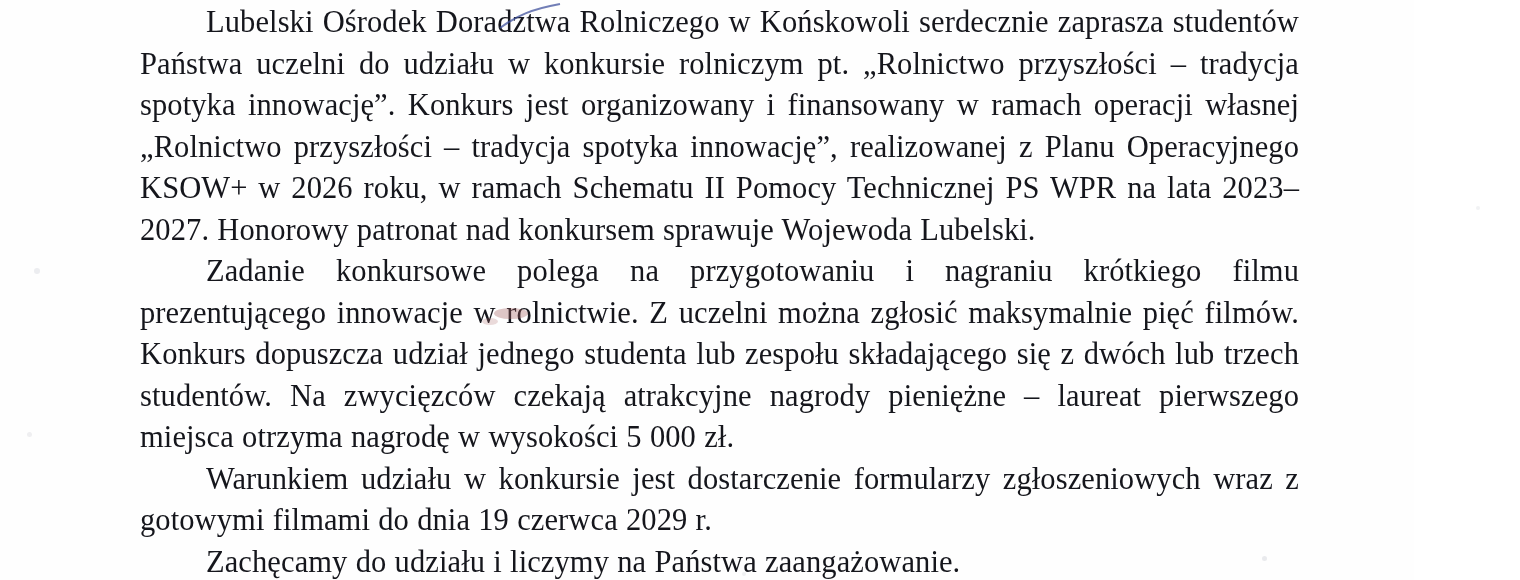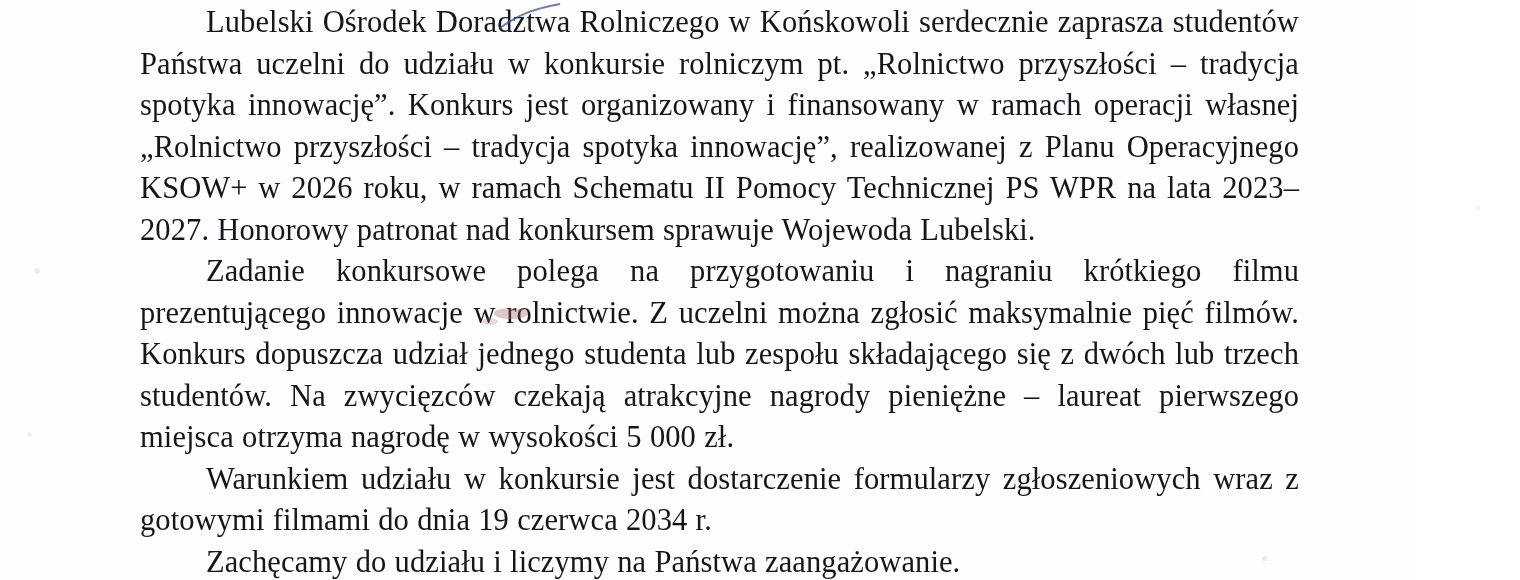--- a/index.html
+++ b/index.html
@@ -60,21 +60,21 @@
   }
 </style>
 </head>
 <body>
 
 <div class="page">
 
   <div class="doc-body">
     <p class="para">Lubelski Ośrodek Doradztwa Rolniczego w Końskowoli serdecznie zaprasza studentów Państwa uczelni do udziału w konkursie rolniczym pt. „Rolnictwo przyszłości – tradycja spotyka innowację”. Konkurs jest organizowany i finansowany w ramach operacji własnej „Rolnictwo przyszłości – tradycja spotyka innowację”, realizowanej z Planu Operacyjnego KSOW+ w 2026 roku, w ramach Schematu II Pomocy Technicznej PS WPR na lata 2023–2027. Honorowy patronat nad konkursem sprawuje Wojewoda Lubelski.</p>
     <p class="para">Zadanie konkursowe polega na przygotowaniu i nagraniu krótkiego filmu prezentującego innowacje w rolnictwie. Z uczelni można zgłosić maksymalnie pięć filmów. Konkurs dopuszcza udział jednego studenta lub zespołu składającego się z dwóch lub trzech studentów.  Na zwycięzców czekają atrakcyjne nagrody pieniężne – laureat pierwszego miejsca otrzyma nagrodę w wysokości 5 000 zł.</p>
-    <p class="para">Warunkiem udziału w konkursie jest dostarczenie formularzy zgłoszeniowych wraz z gotowymi filmami do dnia 19 czerwca 2034 r.</p>
+    <p class="para">Warunkiem udziału w konkursie jest dostarczenie formularzy zgłoszeniowych wraz z gotowymi filmami do dnia 19 czerwca 2029 r.</p>
     <p class="para">Zachęcamy do udziału i liczymy na Państwa zaangażowanie.</p>
   </div>
 
   <div class="ink-mark" style="left:498px; top:2px;">
     <svg width="70" height="30" viewBox="0 0 70 30">
       <path d="M2 26 C 18 14, 34 7, 62 2" stroke="#41539e" stroke-width="2" fill="none" opacity="0.75"></path>
     </svg>
   </div>
 
   <div class="smudge" style="left:494px; top:308px; width:34px; height:11px; background:#a35f5f;"></div>

